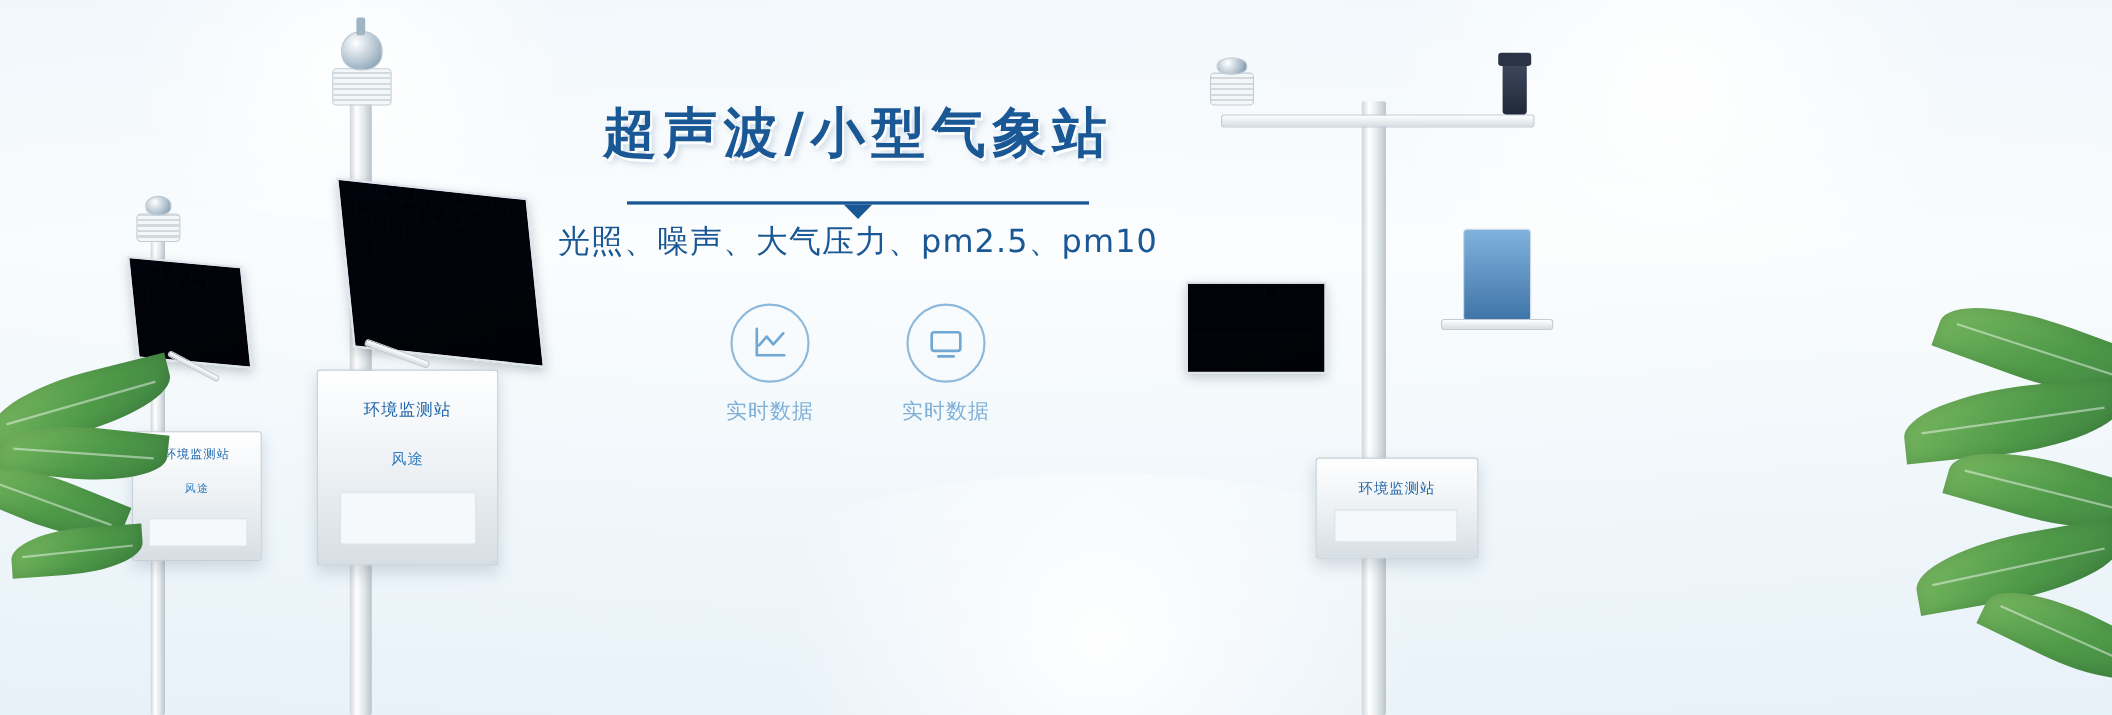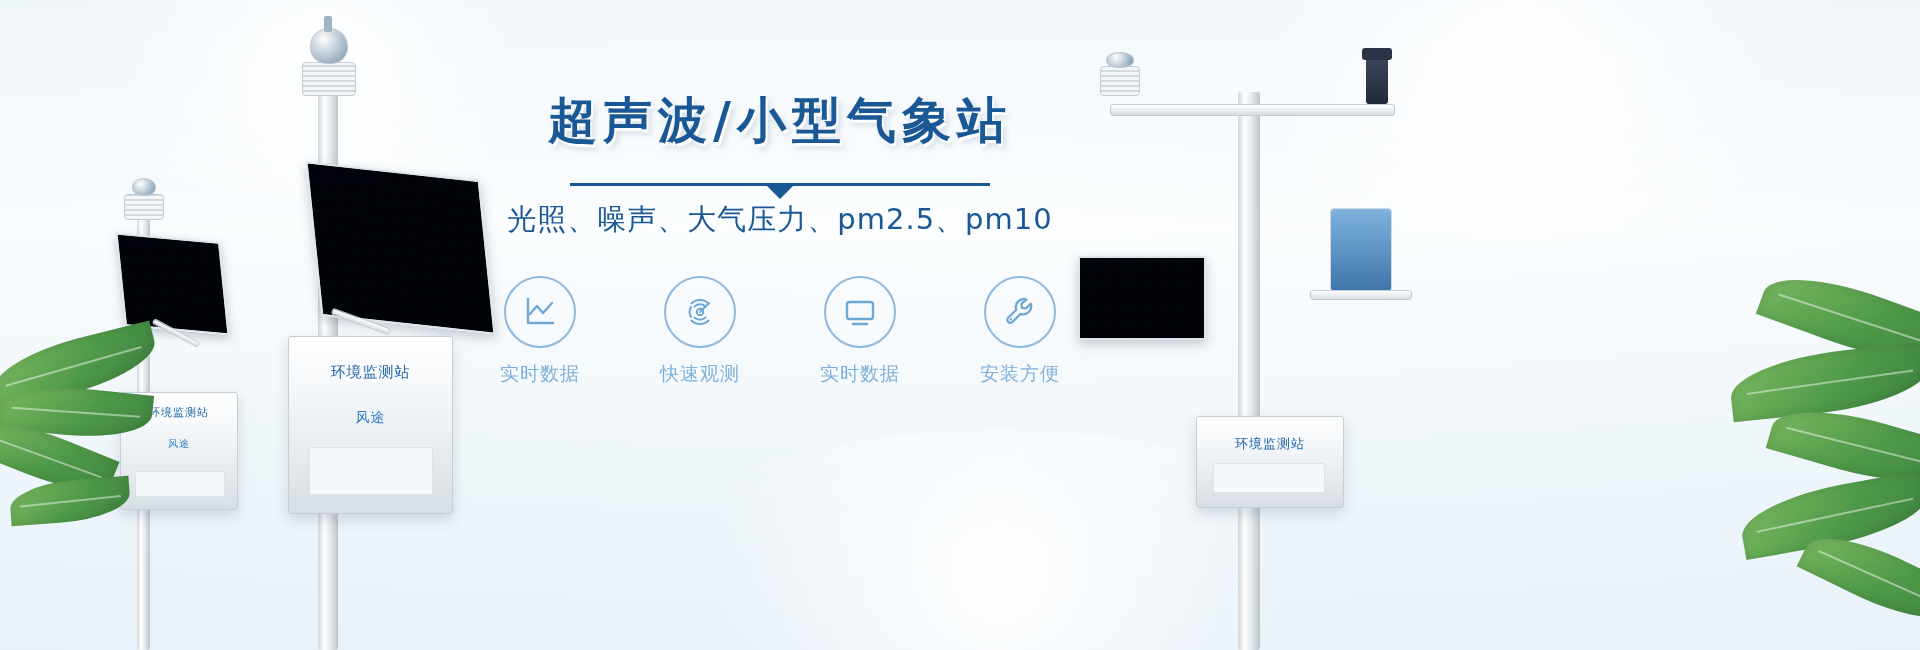--- a/index.html
+++ b/index.html
@@ -233,50 +233,27 @@
       <div class="feature">
         <div class="circ">
           <svg width="40" height="40" viewBox="0 0 40 40" fill="none" stroke="#6fa8d4" stroke-width="2.4" stroke-linecap="round" stroke-linejoin="round">
             <path d="M8 7 V31 H33"></path>
             <path d="M10 22 L17 14 L23 21 L32 11"></path>
           </svg>
         </div>
         <div class="feature-label">实时数据</div>
       </div>
 
-      <div class="feature">
-        <div class="circ">
-          <svg width="40" height="40" viewBox="0 0 40 40" fill="none" stroke="#6fa8d4" stroke-width="2" stroke-linecap="round">
-            <circle cx="20" cy="20" r="3.2"></circle>
-            <path d="M20 20 L29 11"></path>
-            <path d="M11.5 11.5 a12 12 0 0 1 17 0"></path>
-            <path d="M14.5 14.5 a8 8 0 0 1 11 0"></path>
-            <path d="M28.5 28.5 a12 12 0 0 1 -17 0"></path>
-            <path d="M25.5 25.5 a8 8 0 0 1 -11 0"></path>
-            <path d="M11 25 a10 10 0 0 1 0 -10"></path>
-          </svg>
-        </div>
-        <div class="feature-label">快速观测</div>
-      </div>
 
       <div class="feature">
         <div class="circ">
           <svg width="40" height="40" viewBox="0 0 40 40" fill="none" stroke="#6fa8d4" stroke-width="2.4" stroke-linecap="round" stroke-linejoin="round">
             <rect x="7" y="10" width="26" height="17" rx="2.5"></rect>
             <path d="M13 32 H27"></path>
           </svg>
         </div>
         <div class="feature-label">实时数据</div>
       </div>
 
-      <div class="feature">
-        <div class="circ">
-          <svg width="42" height="42" viewBox="0 0 42 42" fill="none" stroke="#6fa8d4" stroke-width="2.3" stroke-linecap="round" stroke-linejoin="round">
-            <path d="M27.5 8.5 a8 8 0 0 0 -10.2 10.2 L9 27 a3 3 0 0 0 4.2 4.2 l8.3 -8.3 a8 8 0 0 0 10.2 -10.2 l-4.6 4.6 -4.2 -0.4 -0.4 -4.2 z"></path>
-            <circle cx="12" cy="28.4" r="1.2" fill="#6fa8d4" stroke="none"></circle>
-          </svg>
-        </div>
-        <div class="feature-label">安装方便</div>
-      </div>
 
     </div>
   </div>
 </div>
 
 </body></html>

